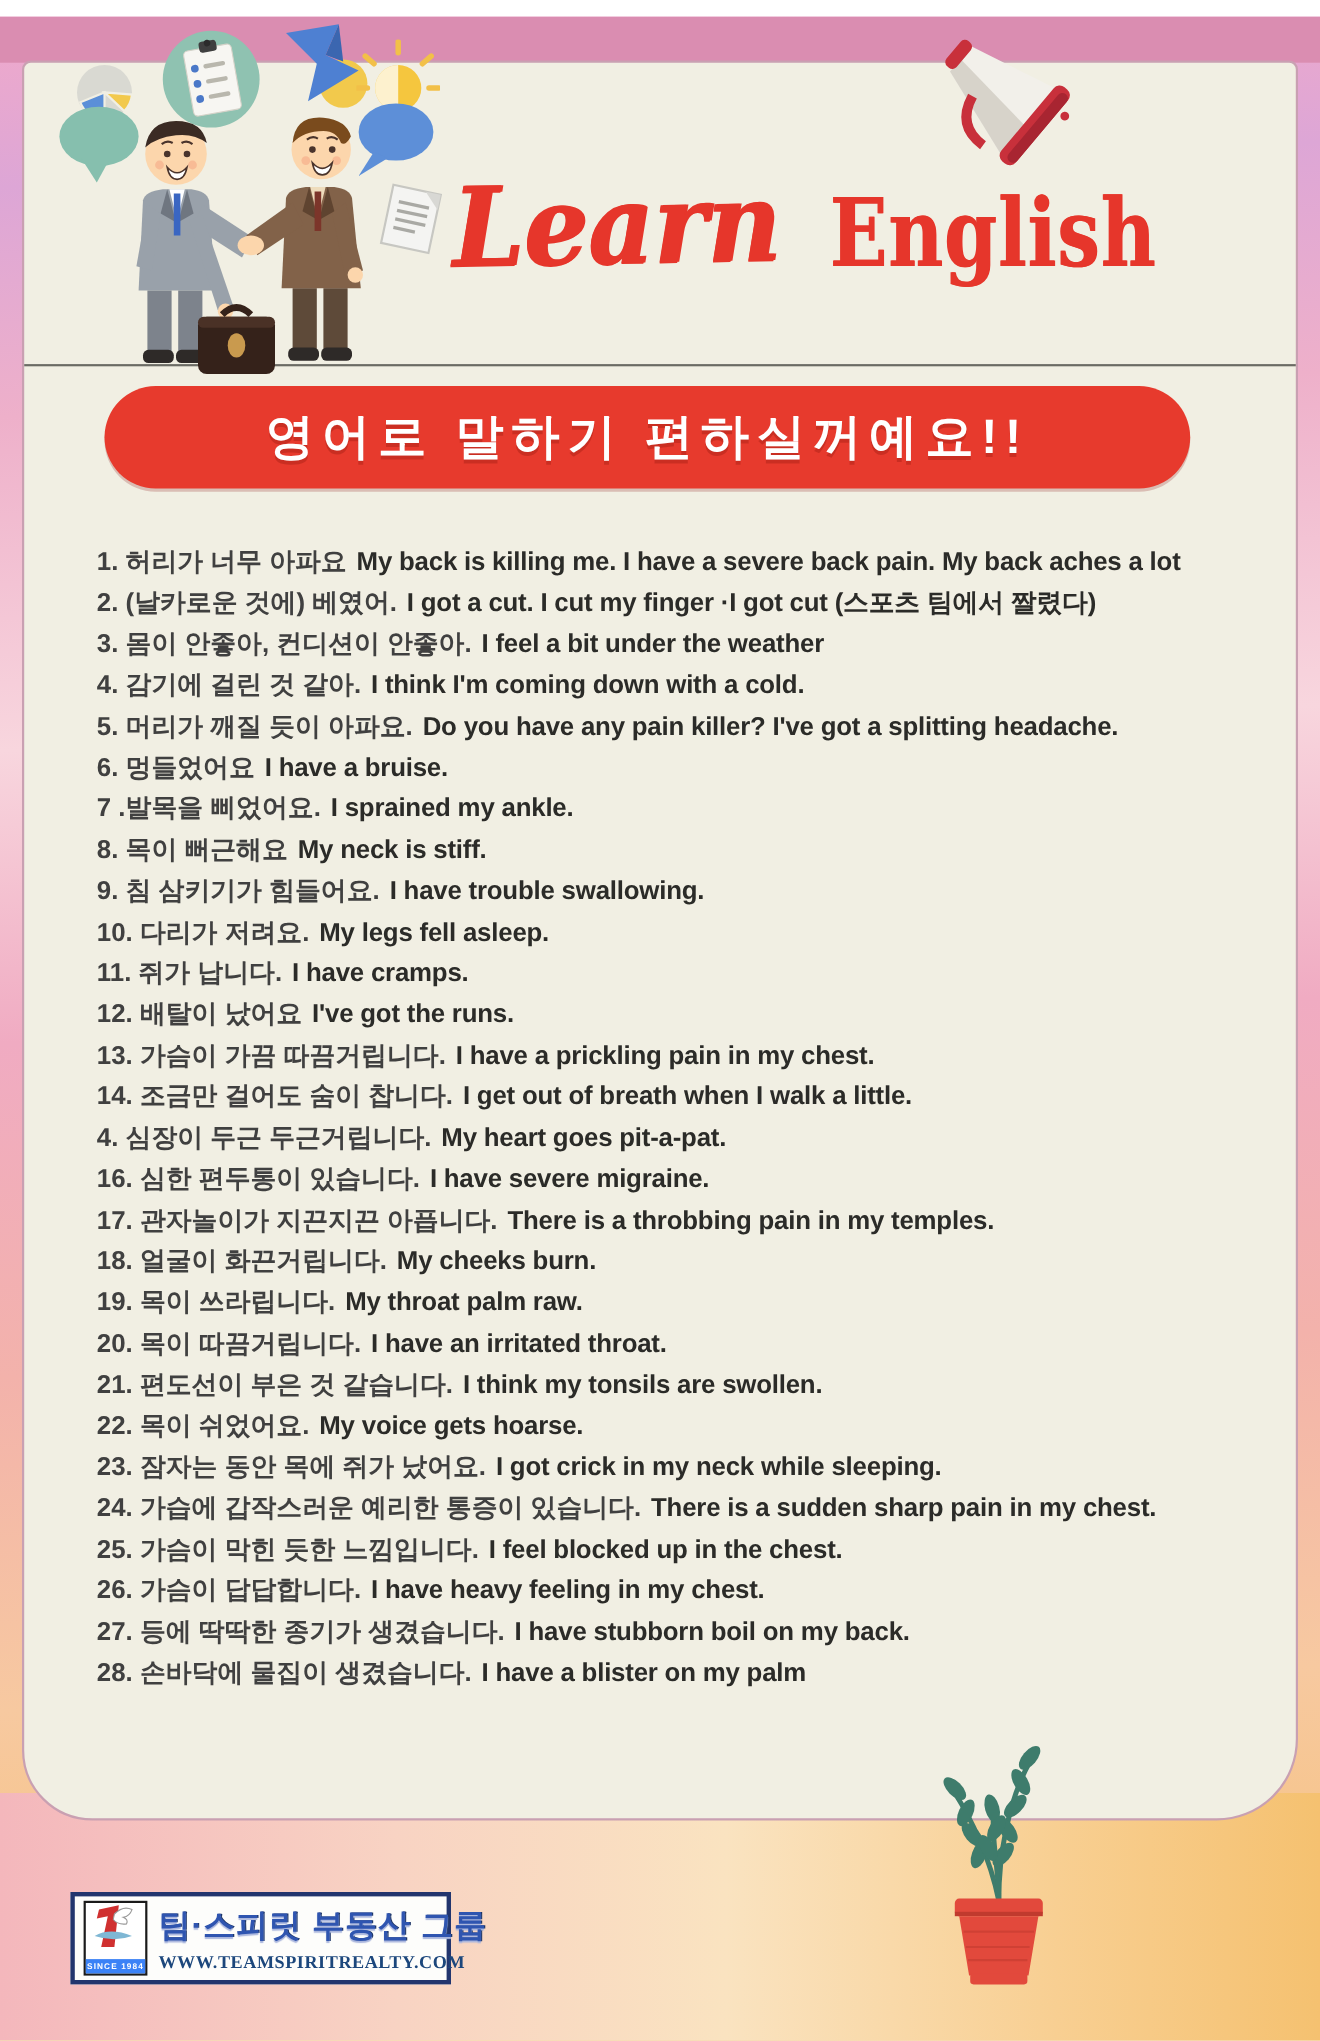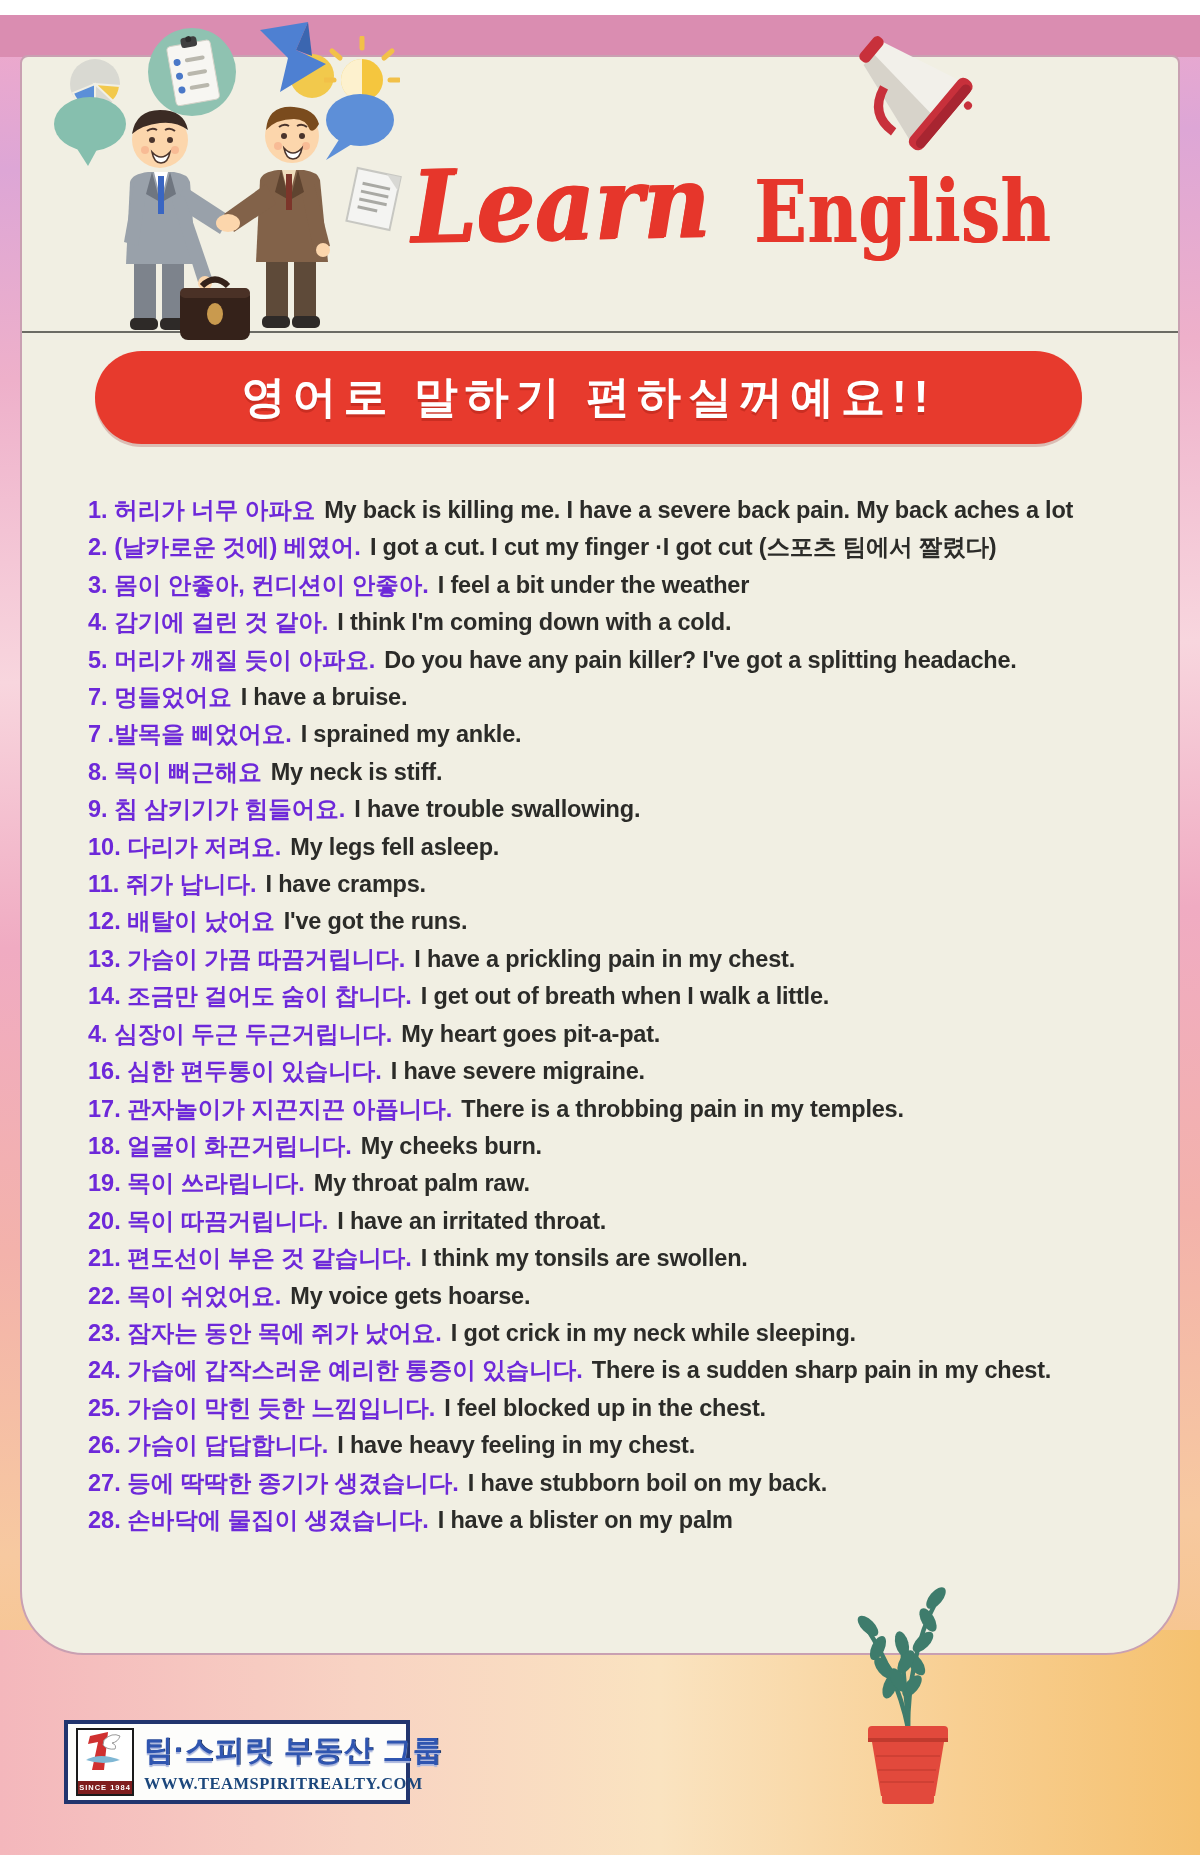--- a/index.html
+++ b/index.html
@@ -29,26 +29,26 @@
   .title .english{display:inline-block;font-family:"DejaVu Serif","Liberation Serif",serif;
     font-weight:700;font-size:86px;transform:scaleX(.80);transform-origin:left bottom;
     letter-spacing:1px;text-shadow:1px 0 0 #e6362b;}
   .banner{left:95px;top:351px;width:987px;height:93px;background:#e73a2d;border-radius:47px;
     z-index:4;display:flex;align-items:center;justify-content:center;
     box-shadow:0 3px 0 rgba(150,40,40,.25);}
   .banner span{color:#ffffff;font-size:44px;font-weight:700;letter-spacing:7px;white-space:nowrap;
     text-shadow:0 3px 0 rgba(150,25,15,.35);}
   .plist{left:88px;top:492px;width:1086px;z-index:3;}
   .row{line-height:37.4px;font-size:23.5px;white-space:nowrap;}
-  .row .ko{color:#6d28d9;font-weight:700;margin-right:9px;}
+  .row .ko{color:#404040;font-weight:700;margin-right:9px;}
   .row .en{color:#2b2b28;font-weight:700;letter-spacing:-0.2px;}
   .footer-logo{left:64px;top:1720px;width:346px;height:84px;z-index:4;background:#fdfdfb;
     border:4px solid #22356e;box-sizing:border-box;display:flex;align-items:center;padding:5px 8px;gap:10px;}
   .emblem{width:54px;height:64px;border:2px solid #1a1a1a;background:#ffffff;position:relative;flex:none;}
-  .emblem .since{position:absolute;left:0;bottom:0;width:100%;height:13px;background:#7f1d1d;
+  .emblem .since{position:absolute;left:0;bottom:0;width:100%;height:13px;background:#3b82f6;
     color:#ffffff;font-size:7.5px;font-weight:700;letter-spacing:1px;display:flex;align-items:center;justify-content:center;}
   .logo-texts{display:flex;flex-direction:column;justify-content:center;}
   .company{font-size:29px;font-weight:700;color:#2f55b0;letter-spacing:1px;white-space:nowrap;
     text-shadow:0 2px 1px #aab6dd,1px 0 0 #1d3565;}
   .website{font-family:"Liberation Serif","DejaVu Serif",serif;font-size:16.5px;font-weight:700;
     color:#1c477c;letter-spacing:.5px;margin-top:3px;}
   .plant{left:838px;top:1568px;z-index:4;}
 </style>
 </head>
 <body>
@@ -200,21 +200,21 @@
 <div class="abs banner">
   <span>영어로 말하기 편하실꺼예요!!</span>
 </div>
 
 <div class="abs plist">
     <div class="row"><span class="ko">1. 허리가 너무 아파요</span><span class="en">My back is killing me. I have a severe back pain. My back aches a lot</span></div>
     <div class="row"><span class="ko">2. (날카로운 것에) 베였어.</span><span class="en">I got a cut. I cut my finger ·I got cut (스포츠 팀에서 짤렸다)</span></div>
     <div class="row"><span class="ko">3. 몸이 안좋아, 컨디션이 안좋아.</span><span class="en">I feel a bit under the weather</span></div>
     <div class="row"><span class="ko">4. 감기에 걸린 것 같아.</span><span class="en">I think I'm coming down with a cold.</span></div>
     <div class="row"><span class="ko">5. 머리가 깨질 듯이 아파요.</span><span class="en">Do you have any pain killer? I've got a splitting headache.</span></div>
-    <div class="row"><span class="ko">7. 멍들었어요</span><span class="en">I have a bruise.</span></div>
+    <div class="row"><span class="ko">6. 멍들었어요</span><span class="en">I have a bruise.</span></div>
     <div class="row"><span class="ko">7 .발목을 삐었어요.</span><span class="en">I sprained my ankle.</span></div>
     <div class="row"><span class="ko">8. 목이 뻐근해요</span><span class="en">My neck is stiff.</span></div>
     <div class="row"><span class="ko">9. 침 삼키기가 힘들어요.</span><span class="en">I have trouble swallowing.</span></div>
     <div class="row"><span class="ko">10. 다리가 저려요.</span><span class="en">My legs fell asleep.</span></div>
     <div class="row"><span class="ko">11. 쥐가 납니다.</span><span class="en">I have cramps.</span></div>
     <div class="row"><span class="ko">12. 배탈이 났어요</span><span class="en">I've got the runs.</span></div>
     <div class="row"><span class="ko">13. 가슴이 가끔 따끔거립니다.</span><span class="en">I have a prickling pain in my chest.</span></div>
     <div class="row"><span class="ko">14. 조금만 걸어도 숨이 찹니다.</span><span class="en">I get out of breath when I walk a little.</span></div>
     <div class="row"><span class="ko">4. 심장이 두근 두근거립니다.</span><span class="en">My heart goes pit-a-pat.</span></div>
     <div class="row"><span class="ko">16. 심한 편두통이 있습니다.</span><span class="en">I have severe migraine.</span></div>

